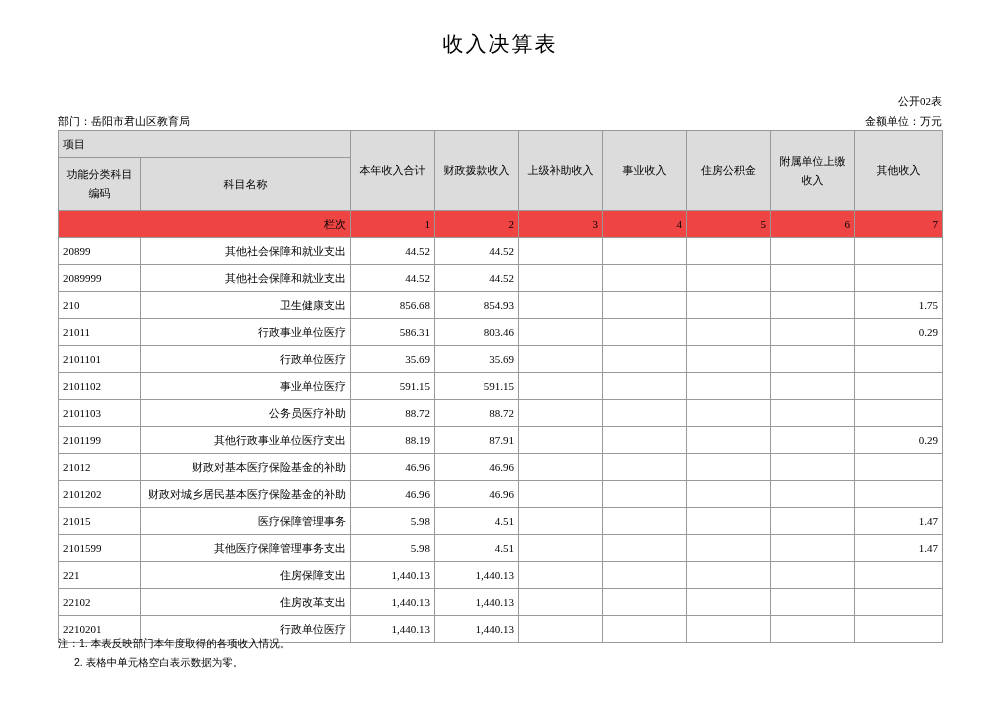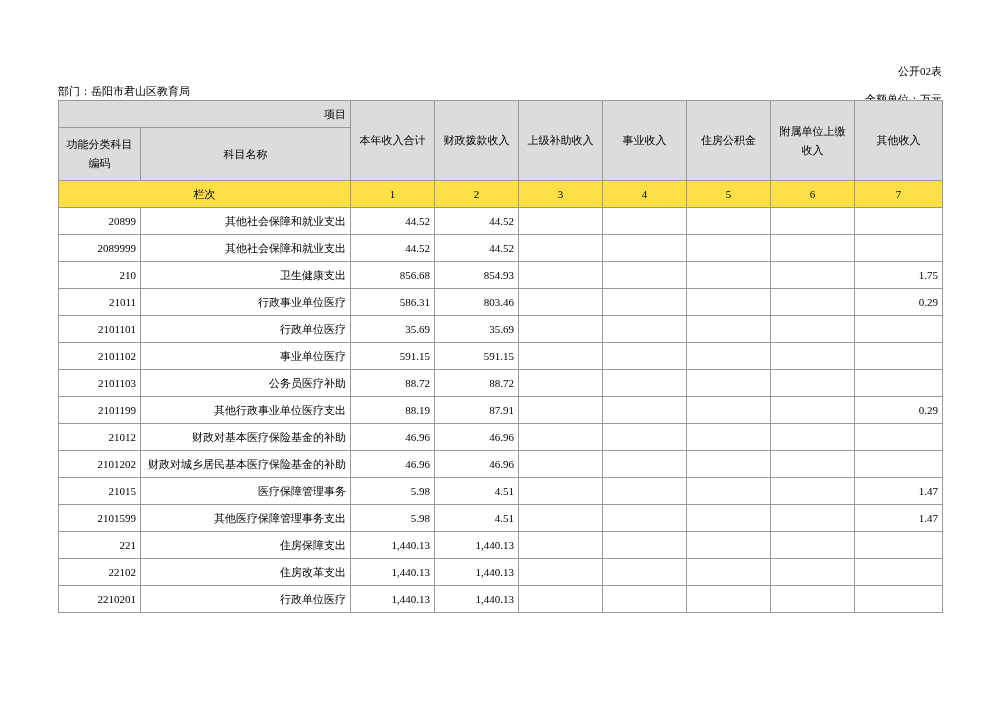--- a/index.html
+++ b/index.html
@@ -28,21 +28,21 @@
     margin-top: 30px;
     font-weight: normal;
     font-family: "Liberation Serif", "DejaVu Serif", serif;
   }
   .meta-right {
     position: absolute;
     right: 58px;
     font-size: 11px;
   }
   .meta-right.r1 { top: 64px; }
-  .meta-right.r2 { top: 92px; }
+  .meta-right.r2 { top: 84px; }
   .meta-left {
     position: absolute;
     left: 58px;
     top: 84px;
     font-size: 11px;
   }
   table.fin {
     border-collapse: collapse;
     position: absolute;
     left: 58px;
@@ -60,29 +60,29 @@
     font-size: 11px;
     overflow: hidden;
     white-space: nowrap;
   }
   .hdr {
     background: #dcdcdc;
     text-align: center;
   }
   .hdr-item {
     background: #dcdcdc;
+    text-align: left;
+    height: 20px;
+  }
+  .row-label {
+    background: #ef4444;
     text-align: right;
-    height: 20px;
-  }
-  .row-label {
-    background: #fde047;
-    text-align: center;
   }
   .c-code {
-    text-align: right;
+    text-align: left;
   }
   .c-name {
     text-align: right;
     padding-left: 8px;
   }
   .c-num {
     text-align: right;
     padding-right: 6px;
   }
   .notes {
@@ -95,20 +95,21 @@
   }
   .notes div { white-space: nowrap; }
   .notes .n2 { padding-left: 16px; }
   .two-line { line-height: 19px; }
 </style>
 </head>
 <body>
 
 <div class="page">
 
+  <div class="doc-title">收入决算表</div>
 
   <div class="meta-right r1">公开02表</div>
   <div class="meta-right r2">金额单位：万元</div>
   <div class="meta-left">部门：岳阳市君山区教育局</div>
 
   <table class="fin">
     <colgroup>
       <col style="width:82px">
       <col style="width:210px">
       <col style="width:84px">
@@ -307,14 +308,18 @@
           <td class="c-num">1,440.13</td>
           <td class="c-num"></td>
           <td class="c-num"></td>
           <td class="c-num"></td>
           <td class="c-num"></td>
           <td class="c-num"></td>
         </tr>
       </tbody>
   </table>
 
+  <div class="notes">
+    <div>注：1. 本表反映部门本年度取得的各项收入情况。</div>
+    <div class="n2">2. 表格中单元格空白表示数据为零。</div>
+  </div>
 
 </div>
 
 </body></html>

